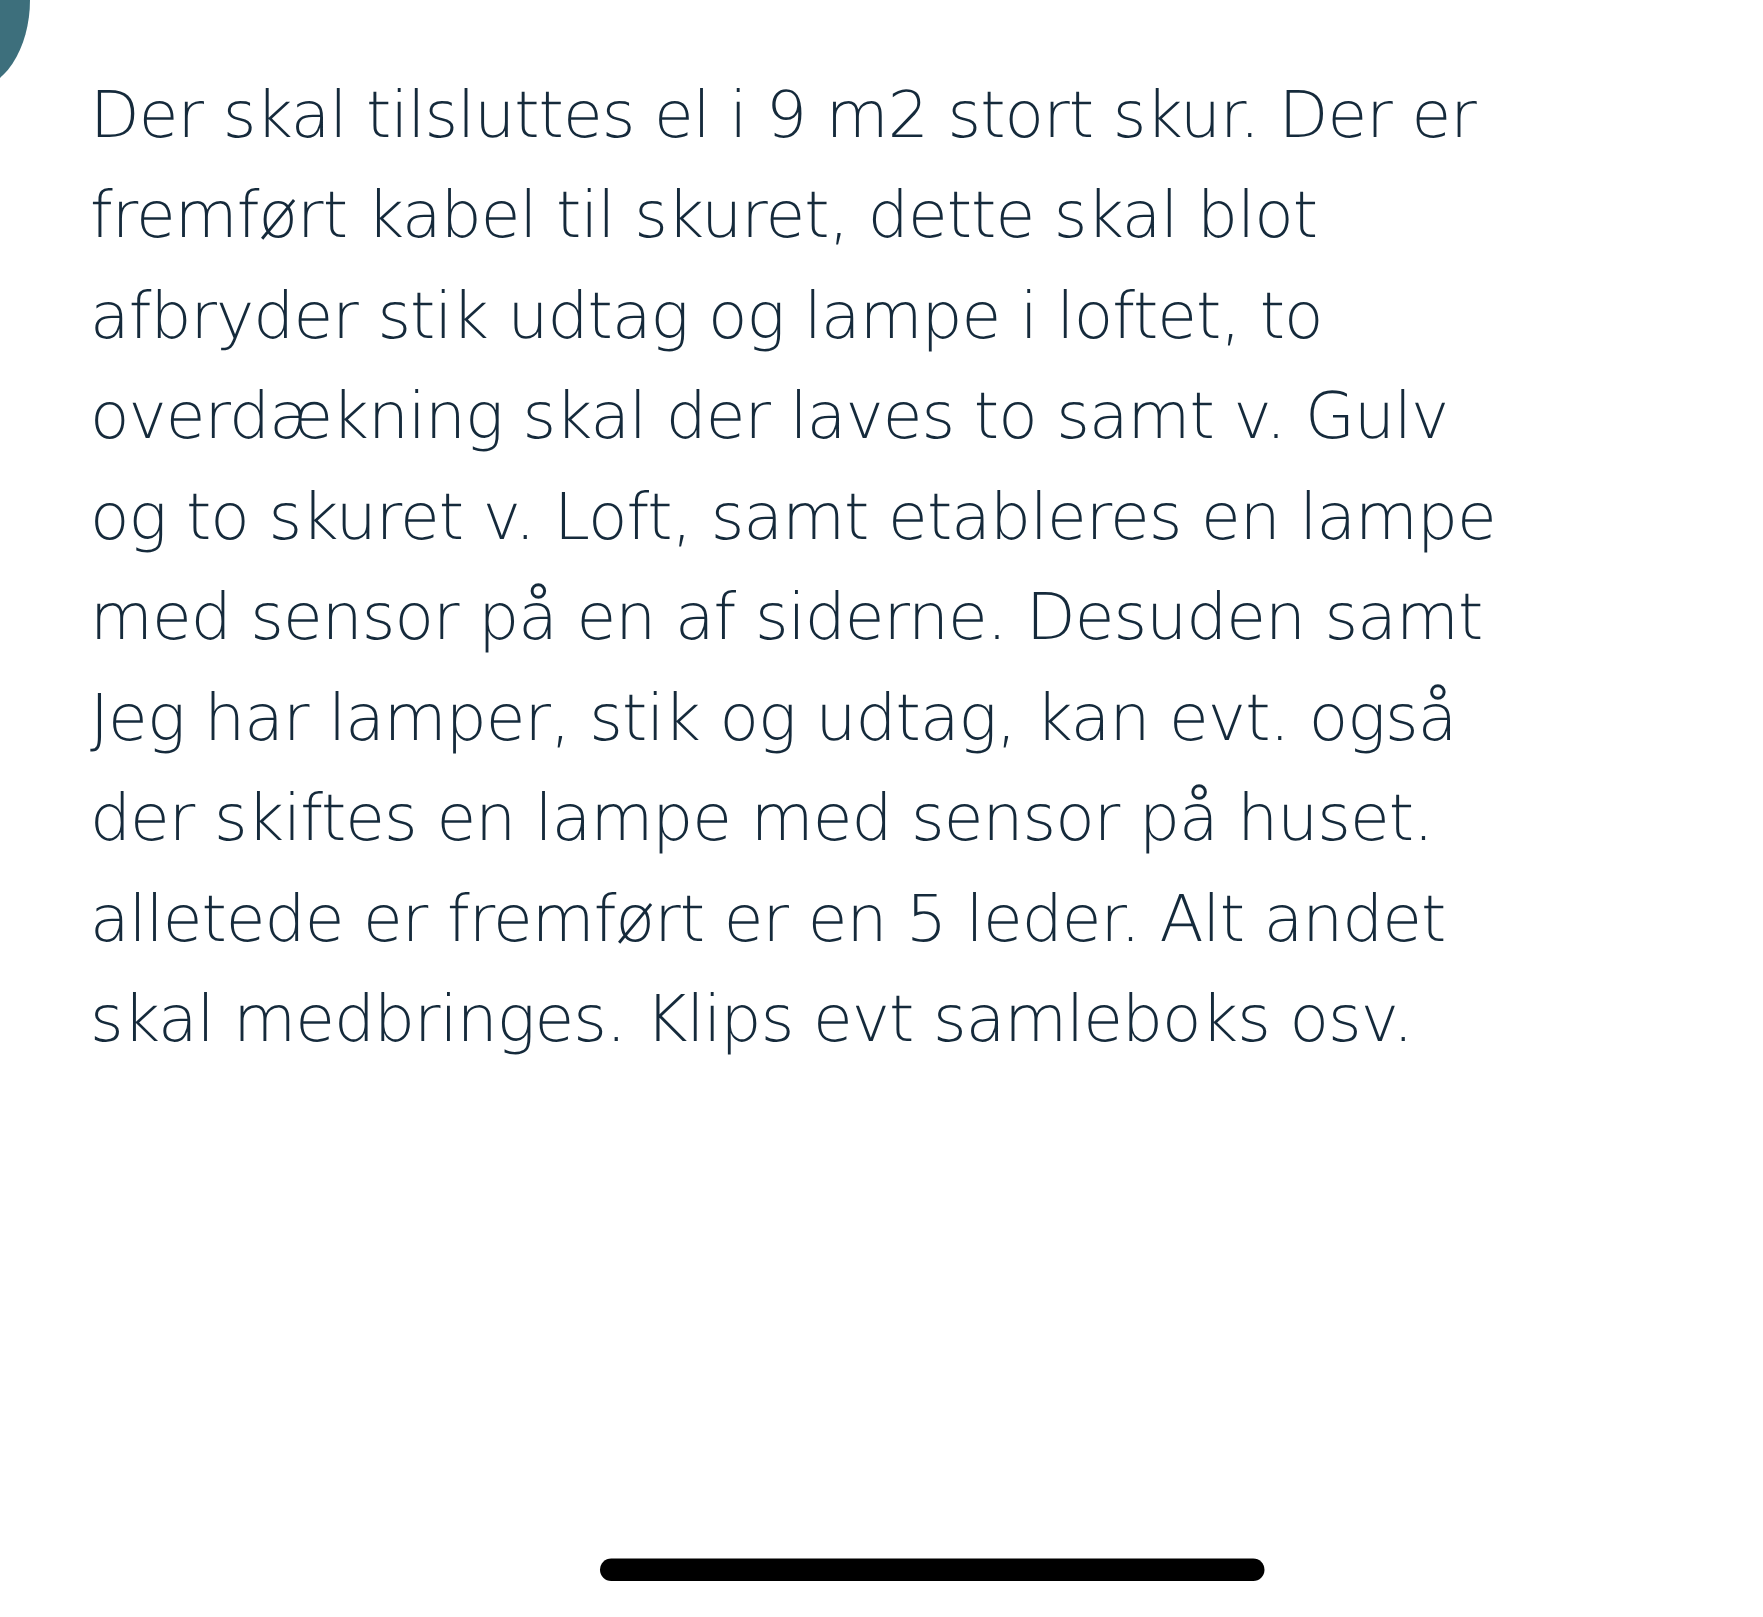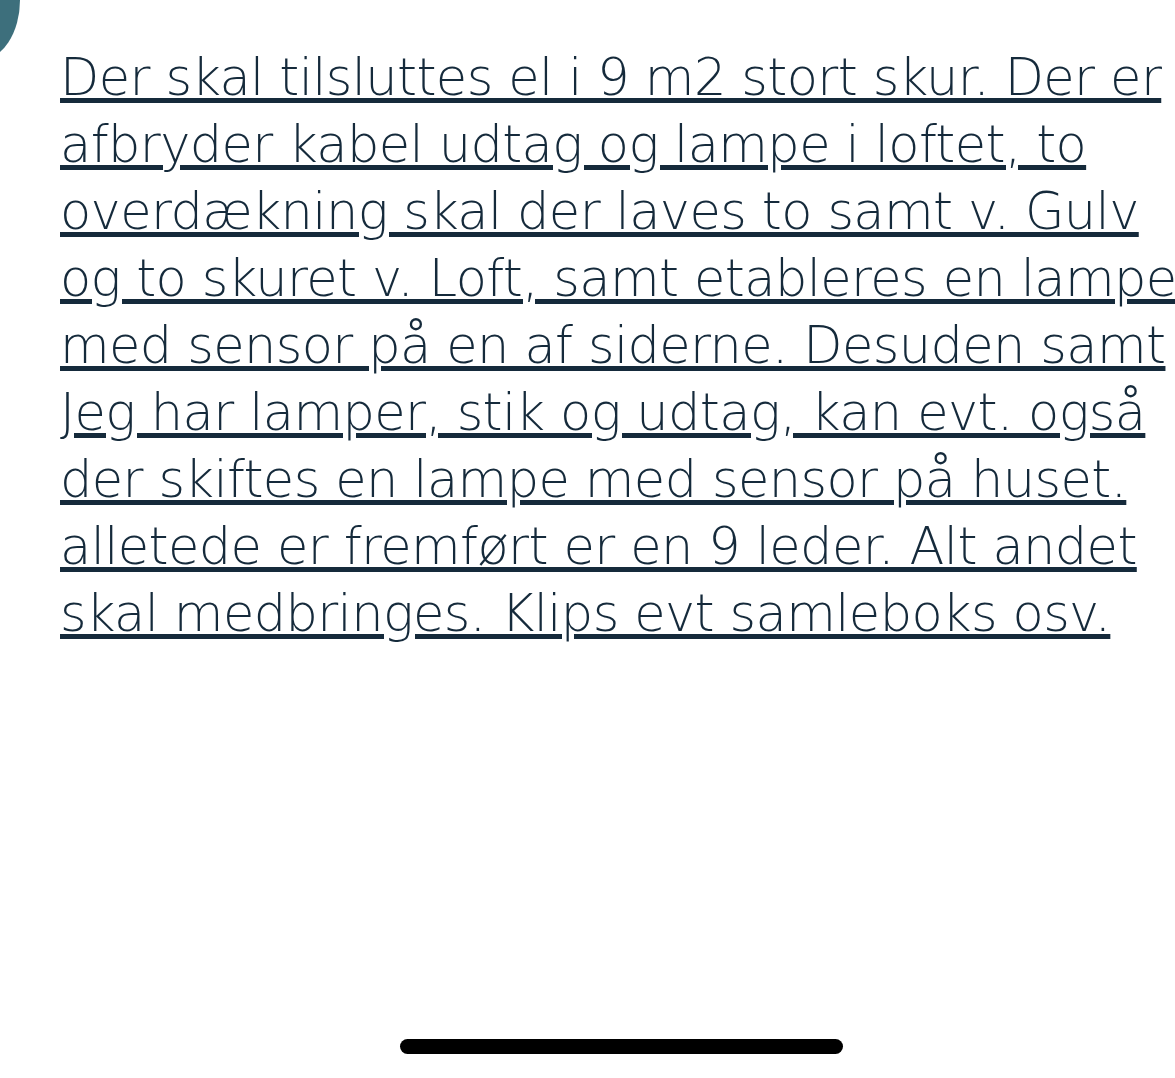--- a/index.html
+++ b/index.html
@@ -23,26 +23,25 @@
       border-radius: 50%;
       background: #3d6f7c;
     }
     .message-text {
       position: absolute;
       left: 60px;
       top: 44px;
       width: 1110px;
       margin: 0;
       color: #152a3b;
-      font-size: 51px;
+      font-size: 43px;
       line-height: 67px;
       font-weight: 300;
       letter-spacing: -0.6px;
       white-space: nowrap;
-      text-decoration: underline;
     }
     .message-text .line {
       display: block;
       height: 67px;
     }
     .home-indicator {
       position: absolute;
       left: 400px;
       top: 1039px;
       width: 443px;
@@ -51,23 +50,24 @@
       background: #000000;
     }
   </style>
 </head>
 <body>
 
 <div class="corner-shape"></div>
 
 <p class="message-text">
   <span class="line">Der skal tilsluttes el i 9 m2 stort skur. Der er</span>
-  <span class="line">afbryder kabel udtag og lampe i loftet, to</span>
+  <span class="line">fremført kabel til skuret, dette skal blot</span>
+  <span class="line">afbryder stik udtag og lampe i loftet, to</span>
   <span class="line">overdækning skal der laves to samt v. Gulv</span>
   <span class="line">og to skuret v. Loft, samt etableres en lampe</span>
   <span class="line">med sensor på en af siderne. Desuden samt</span>
   <span class="line">Jeg har lamper, stik og udtag, kan evt. også</span>
   <span class="line">der skiftes en lampe med sensor på huset.</span>
-  <span class="line">alletede er fremført er en 9 leder. Alt andet</span>
+  <span class="line">alletede er fremført er en 5 leder. Alt andet</span>
   <span class="line">skal medbringes. Klips evt samleboks osv.</span>
 </p>
 
 <div class="home-indicator"></div>
 
 </body></html>

